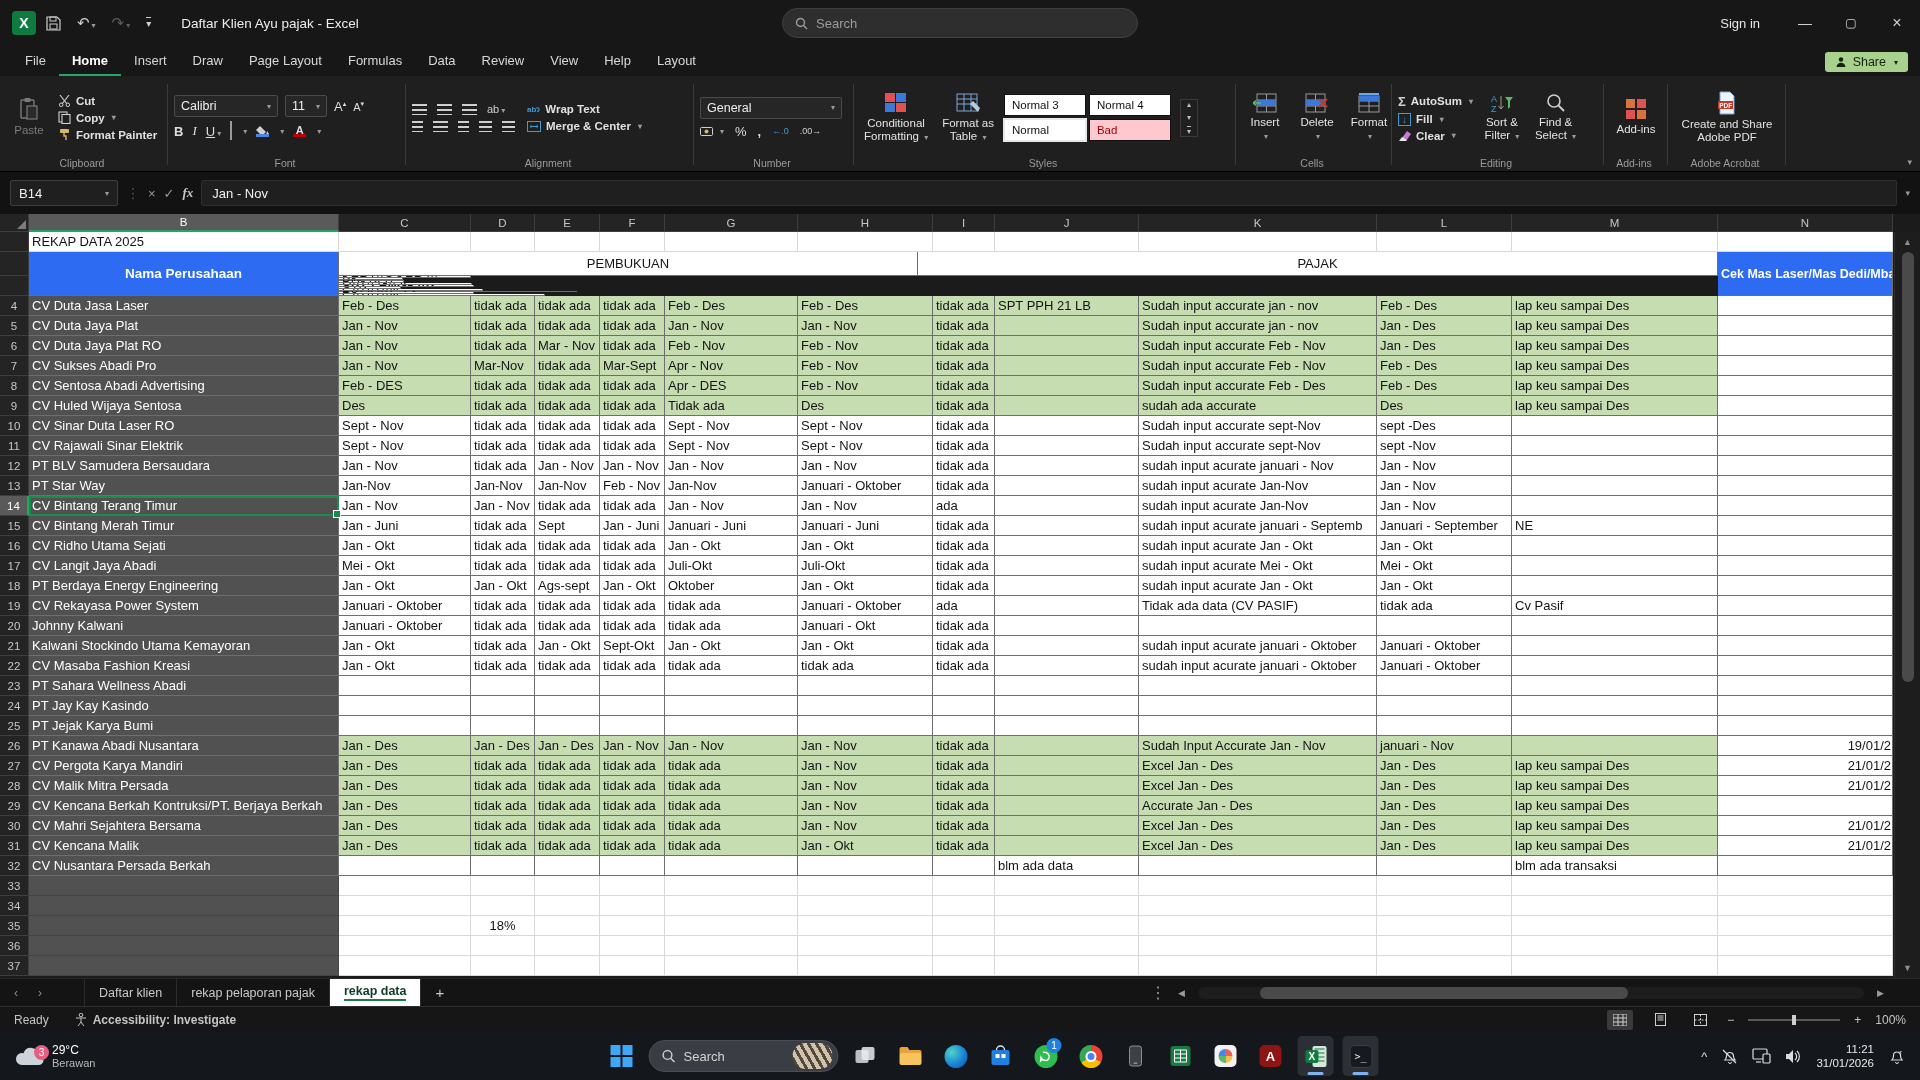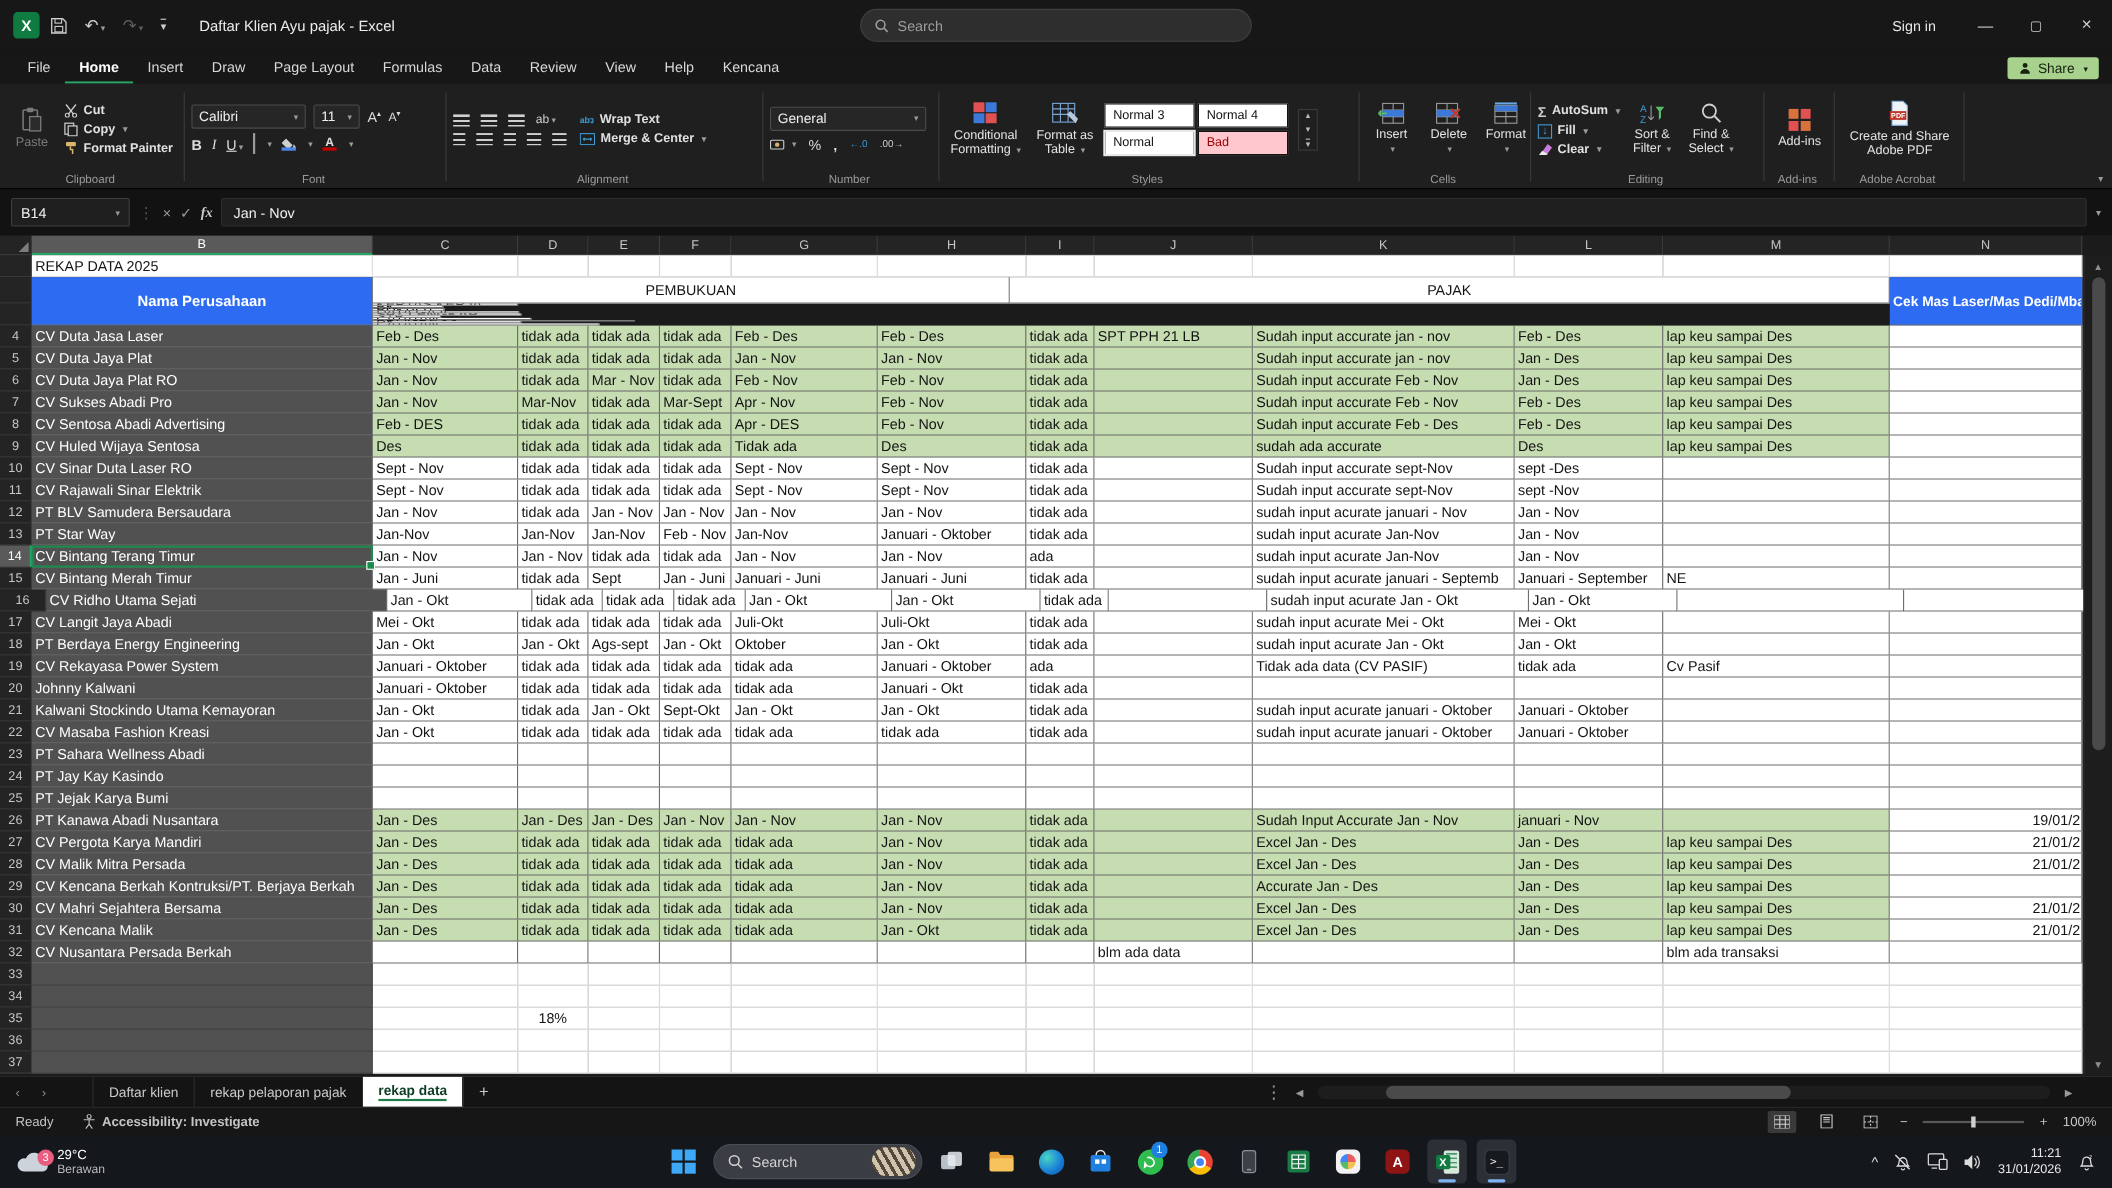--- a/index.html
+++ b/index.html
@@ -200,21 +200,21 @@
         <div class="rtab">File</div>
         <div class="rtab active">Home</div>
         <div class="rtab">Insert</div>
         <div class="rtab">Draw</div>
         <div class="rtab">Page Layout</div>
         <div class="rtab">Formulas</div>
         <div class="rtab">Data</div>
         <div class="rtab">Review</div>
         <div class="rtab">View</div>
         <div class="rtab">Help</div>
-        <div class="rtab">Kencana</div>
+        <div class="rtab">Layout</div>
       </div>
     <div class="share-pill">
       <svg width="12" height="12" viewBox="0 0 12 12">
           <circle cx="6" cy="3.5" r="2.2" fill="#17220f"></circle>
           <path d="M1.5 11c.4-3 2.3-4.3 4.5-4.3S10.1 8 10.5 11z" fill="#17220f"></path>
         </svg>
       <span>Share</span>
         <span class="dd">▾</span>
     </div>
   </div>
@@ -793,21 +793,21 @@
           <div class="cell" style="width: 133px;">Januari - Juni</div>
           <div class="cell" style="width: 135px;">Januari - Juni</div>
           <div class="cell" style="width: 62px;">tidak ada</div>
           <div class="cell" style="width: 144px;"></div>
           <div class="cell" style="width: 238px;">sudah input acurate januari - Septemb</div>
           <div class="cell" style="width: 135px;">Januari - September</div>
           <div class="cell" style="width: 206px;">NE</div>
           <div class="cell" style="width: 175px;"></div>
         </div>
         <div class="grow" style="height: 20px;">
-          <div class="rh" style="width: 42px; text-align: right;">16</div>
+          <div class="rh" style="width: 29px; text-align: right;">16</div>
           <div class="cell namecol" style="width: 310px;">CV Ridho Utama Sejati</div>
           <div class="cell" style="width: 132px;">Jan - Okt</div>
           <div class="cell" style="width: 64px;">tidak ada</div>
           <div class="cell" style="width: 65px;">tidak ada</div>
           <div class="cell" style="width: 65px;">tidak ada</div>
           <div class="cell" style="width: 133px;">Jan - Okt</div>
           <div class="cell" style="width: 135px;">Jan - Okt</div>
           <div class="cell" style="width: 62px;">tidak ada</div>
           <div class="cell" style="width: 144px;"></div>
           <div class="cell" style="width: 238px;">sudah input acurate Jan - Okt</div>

